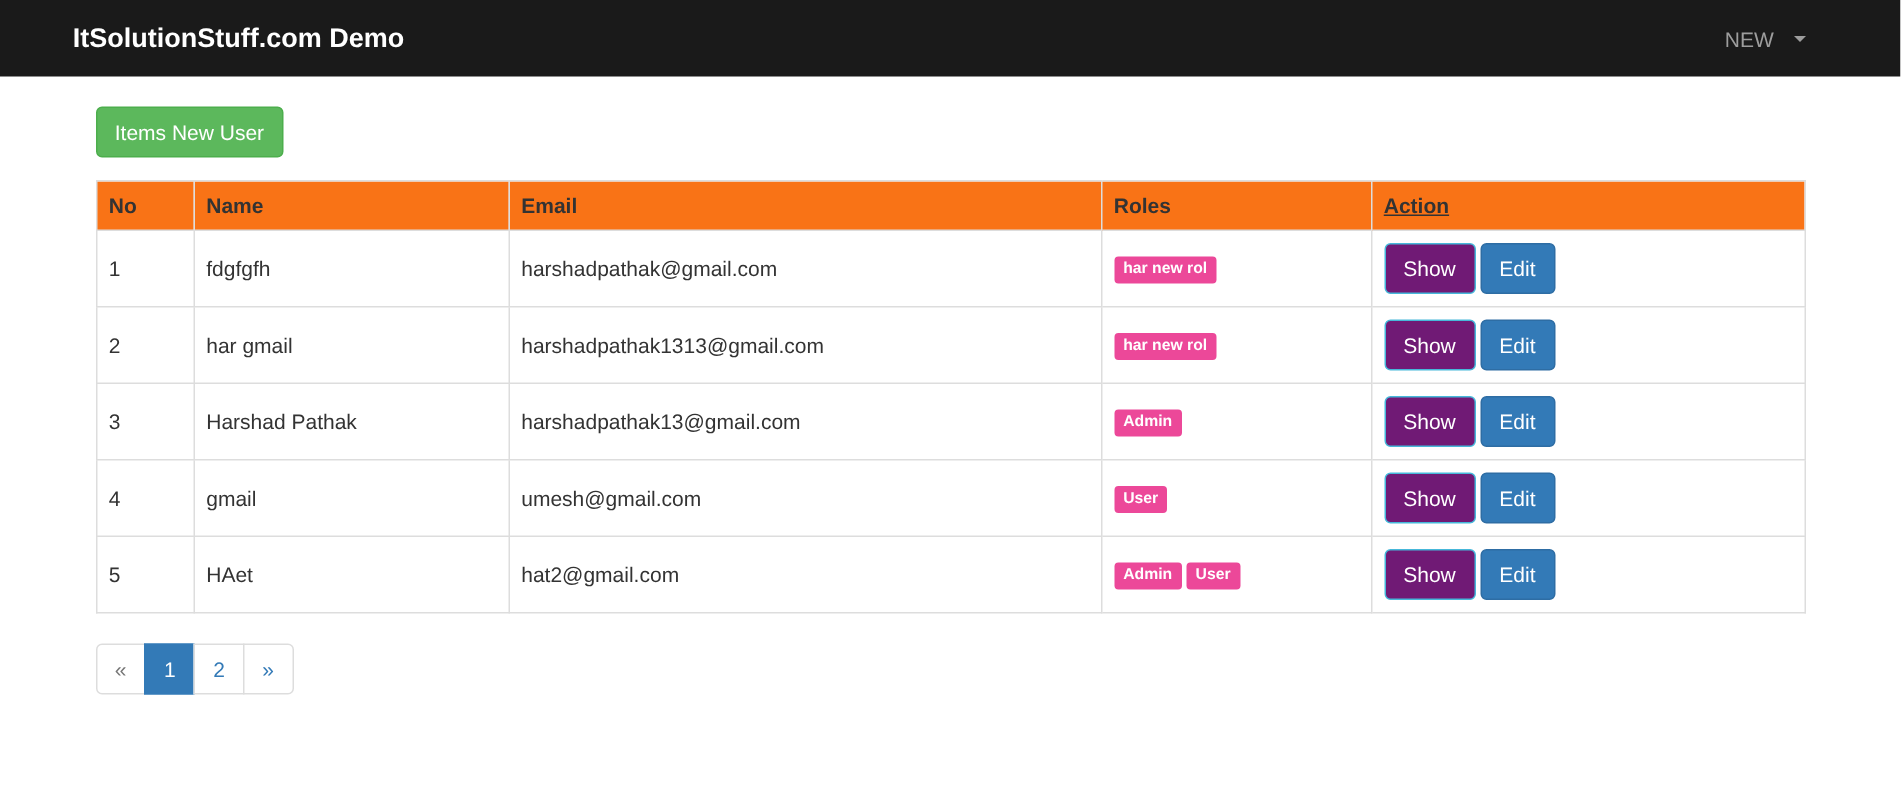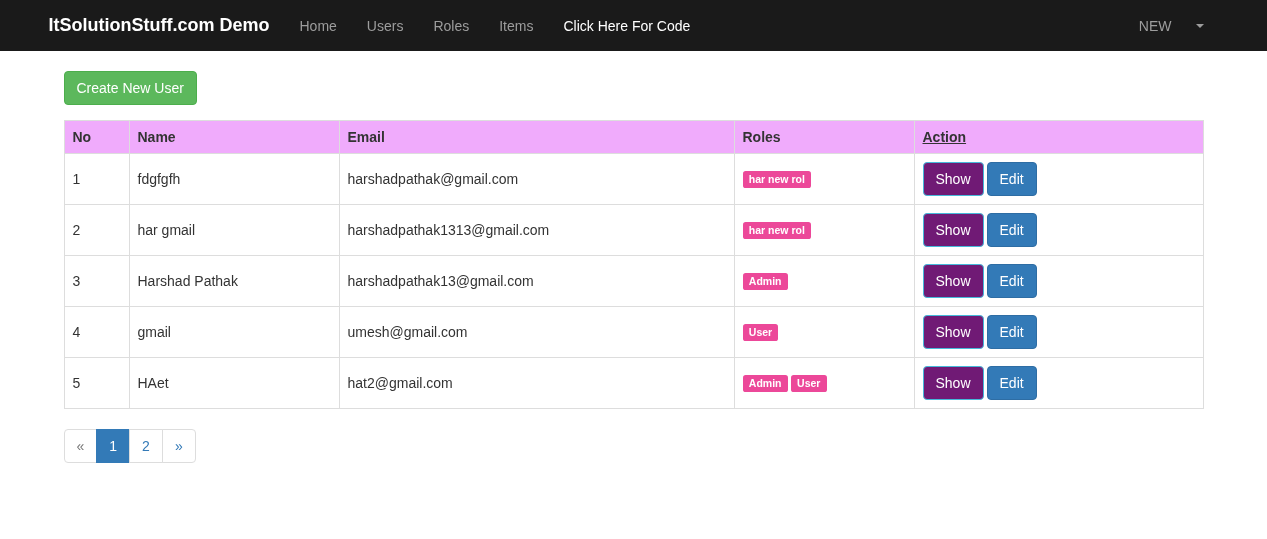--- a/index.html
+++ b/index.html
@@ -14,21 +14,21 @@
       padding: 0 15px;
     }
     .navbar-inner {
       width: 100%;
       max-width: 1170px;
       margin: 0 auto;
       display: flex;
       align-items: center;
       justify-content: space-between;
     }
-    .navbar-left { display: flex; align-items: center; }
+    .navbar-left { display: flex; align-items: center; flex-direction: column; }
     .navbar-brand {
       font-size: 18px;
       font-weight: bold;
       color: #fff;
       padding: 15px 15px 15px 0;
       text-decoration: none;
     }
     .nav-list { display: flex; list-style: none; }
     .nav-item {
       color: #9d9d9d;
@@ -38,21 +38,21 @@
       font-size: 14px;
     }
     .nav-item.active { color: #fff; }
     .navbar-right { display: flex; align-items: center; }
     .dropdown-toggle {
       color: #9d9d9d;
       padding: 15px;
       cursor: pointer;
       display: flex;
       align-items: center;
-      gap: 22px;
+      gap: 11px;
     }
     .caret {
       display: inline-block;
       width: 0;
       height: 0;
       margin-left: 2px;
       vertical-align: middle;
       border-top: 4px dashed;
       border-right: 4px solid transparent;
       border-left: 4px solid transparent;
@@ -113,21 +113,21 @@
       margin-bottom: 20px;
     }
     .table th, .table td {
       padding: 8px;
       border: 1px solid #ddd;
       text-align: left;
       vertical-align: top;
     }
     .table th {
       font-weight: bold;
-      background: #f0abfc;
+      background: #f97316;
     }
     .table td { vertical-align: middle; }
     
     .label {
       display: inline-block;
       padding: 0.2em 0.6em 0.3em;
       font-size: 75%;
       font-weight: 700;
       color: #fff;
       border-radius: 0.25em;
@@ -184,40 +184,33 @@
     .action-cell { white-space: nowrap; }
     .action-cell .btn { margin-right: 3px; }
   </style>
 </head>
 <body>
 
 <nav class="navbar">
   <div class="navbar-inner">
     <div class="navbar-left">
       <a class="navbar-brand">ItSolutionStuff.com Demo</a>
-      <ul class="nav-list">
-        <li><a class="nav-item">Home</a></li>
-        <li><a class="nav-item">Users</a></li>
-        <li><a class="nav-item">Roles</a></li>
-        <li><a class="nav-item">Items</a></li>
-        <li><a class="nav-item active">Click Here For Code</a></li>
-      </ul>
     </div>
     <div class="navbar-right">
       <a class="dropdown-toggle">
         <span>NEW</span>
         <span class="caret"></span>
       </a>
     </div>
   </div>
 </nav>
 
 <div class="container">
   <div class="page-header-row">
-    <a class="btn btn-success">Create New User</a>
+    <a class="btn btn-success">Items New User</a>
   </div>
 
   <table class="table">
     <thead>
       <tr>
         <th class="col-no">No</th>
         <th class="col-name">Name</th>
         <th class="col-email">Email</th>
         <th class="col-roles">Roles</th>
         <th class="col-action">Action</th>

